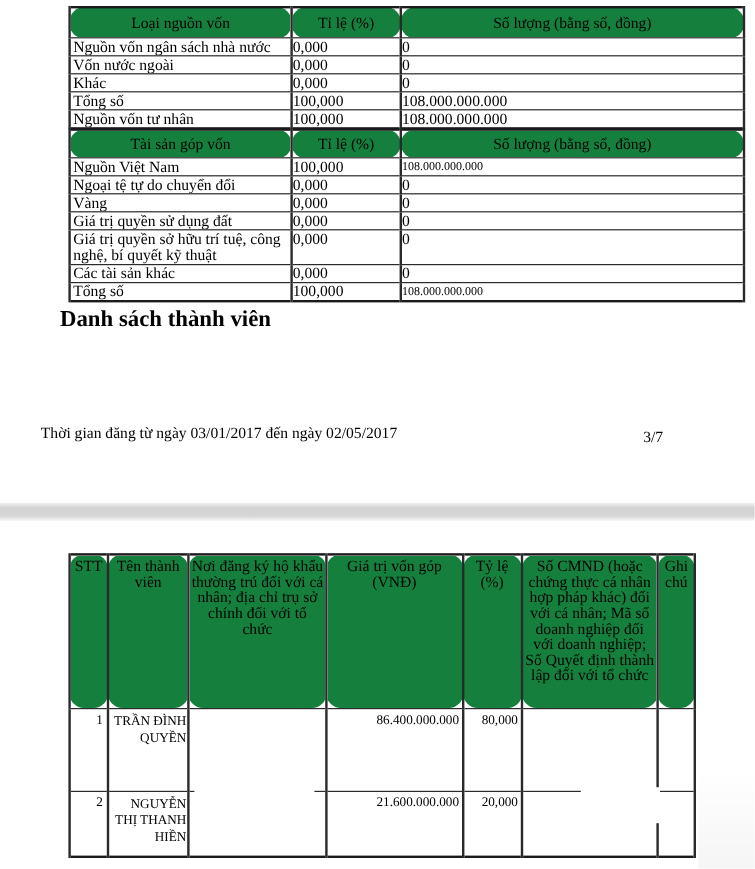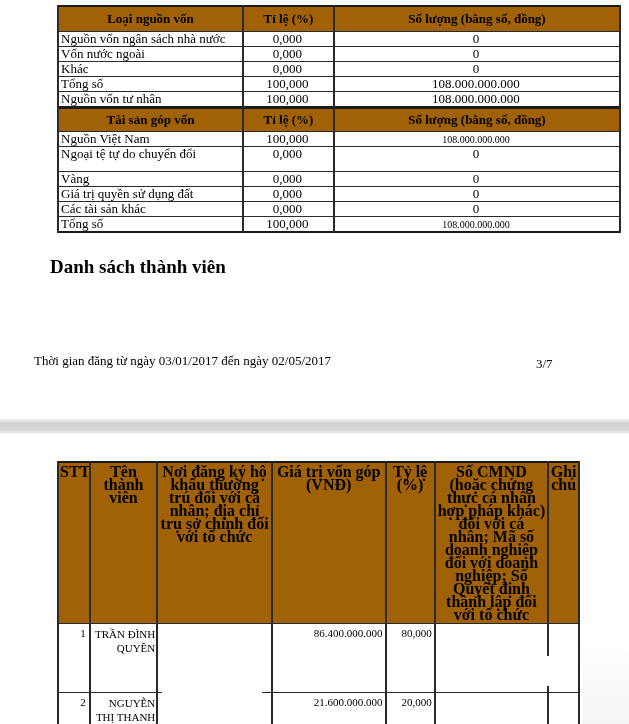--- a/index.html
+++ b/index.html
@@ -2,41 +2,41 @@
 <html><head>
 <meta charset="utf-8">
 <style>
   html,body{margin:0;padding:0;background:#fff;}
   .screen{position:relative;width:629px;height:724px;background:#ffffff;overflow:hidden;
           font-family:"Liberation Serif","DejaVu Serif",serif;color:#000;}
   
   table.tbl{position:absolute;border-collapse:collapse;table-layout:fixed;}
   .tbl th,.tbl td{border:solid #2a2a2a;border-width:1px 2px;vertical-align:top;overflow:hidden;}
   .tbl{border:2px solid #1a1a1a;}
-  .tbl th{background:#a16207;font-weight:bold;text-align:center;}
+  .tbl th{background:#15803d;font-weight:normal;text-align:center;border-radius:12px;}
   
   .tbl-top{left:57px;width:564px;font-size:13px;line-height:14px;}
   .tbl-top th{font-size:13px;}
   .tbl-top td{white-space:nowrap;}
   .tbl-top td.lbl{text-align:left;padding:0 0 0 2px;}
   .tbl-top td.lbl.wrap{white-space:normal;}
-  .tbl-top td.num{text-align:center;padding:0 2px 0 0;}
+  .tbl-top td.num{text-align:left;padding:0 2px 0 0;}
   .tbl-top td.num.amt-small{font-size:10px;line-height:13px;padding-top:1px;}
   .tbl1{top:5px;}
   .tbl2{top:107px;}
   
   .members-heading{position:absolute;left:50px;top:256px;font-weight:bold;font-size:19px;}
   .footer-left{position:absolute;left:34px;top:353px;font-size:13px;}
   .footer-right{position:absolute;left:536px;top:356px;font-size:13px;}
   
   .page-separator{position:absolute;left:0;top:419px;width:629px;height:15px;
     background:linear-gradient(180deg,#f2f2f2 0%,#d2d2d2 28%,#d6d6d6 72%,#f5f5f5 100%);}
   
   .tbl3{left:57px;top:461px;width:523px;font-size:11px;line-height:13px;}
-  .tbl3 th{font-size:16px;padding:2px 1px;white-space:normal;}
+  .tbl3 th{font-size:13px;padding:2px 1px;white-space:normal;}
   .tbl3 td{padding:0;}
   .tbl3 td.stt{text-align:right;padding:3px 3px 0 0;}
   .tbl3 td.name{text-align:right;padding:3px 1px 0 2px;white-space:normal;line-height:14px;}
   .tbl3 td.num{text-align:right;padding:3px 2px 0 0;white-space:nowrap;}
   
   .redact{position:absolute;background:#ffffff;}
   .redact-address{left:162px;top:640px;width:100px;height:70px;}
   .redact-id{left:484px;top:656px;width:66px;height:30px;}
   
   .edge-shade{position:absolute;left:582px;top:640px;width:47px;height:84px;
@@ -97,32 +97,37 @@
         <tr style="height:21px">
       <th style="line-height:20px">Tài sản góp vốn</th>
       <th style="line-height:20px">Tỉ lệ (%)</th>
       <th style="line-height:20px">Số lượng (bằng số, đồng)</th>
     </tr>
     <tr style="height:15px">
       <td class="lbl">Nguồn Việt Nam</td>
       <td class="num">100,000</td>
       <td class="num amt-small">108.000.000.000</td>
     </tr>
-    <tr style="height:25px">
+    <tr style="height:15px">
       <td class="lbl">Ngoại tệ tự do chuyển đổi</td>
       <td class="num">0,000</td>
       <td class="num">0</td>
     </tr>
     <tr style="height:14px">
       <td class="lbl">Vàng</td>
       <td class="num">0,000</td>
       <td class="num">0</td>
     </tr>
     <tr style="height:14px">
       <td class="lbl">Giá trị quyền sử dụng đất</td>
+      <td class="num">0,000</td>
+      <td class="num">0</td>
+    </tr>
+    <tr style="height:29px">
+      <td class="lbl wrap">Giá trị quyền sở hữu trí tuệ, công nghệ, bí quyết kỹ thuật</td>
       <td class="num">0,000</td>
       <td class="num">0</td>
     </tr>
     <tr style="height:14px">
       <td class="lbl">Các tài sản khác</td>
       <td class="num">0,000</td>
       <td class="num">0</td>
     </tr>
     <tr style="height:15px">
       <td class="lbl">Tổng số</td>

